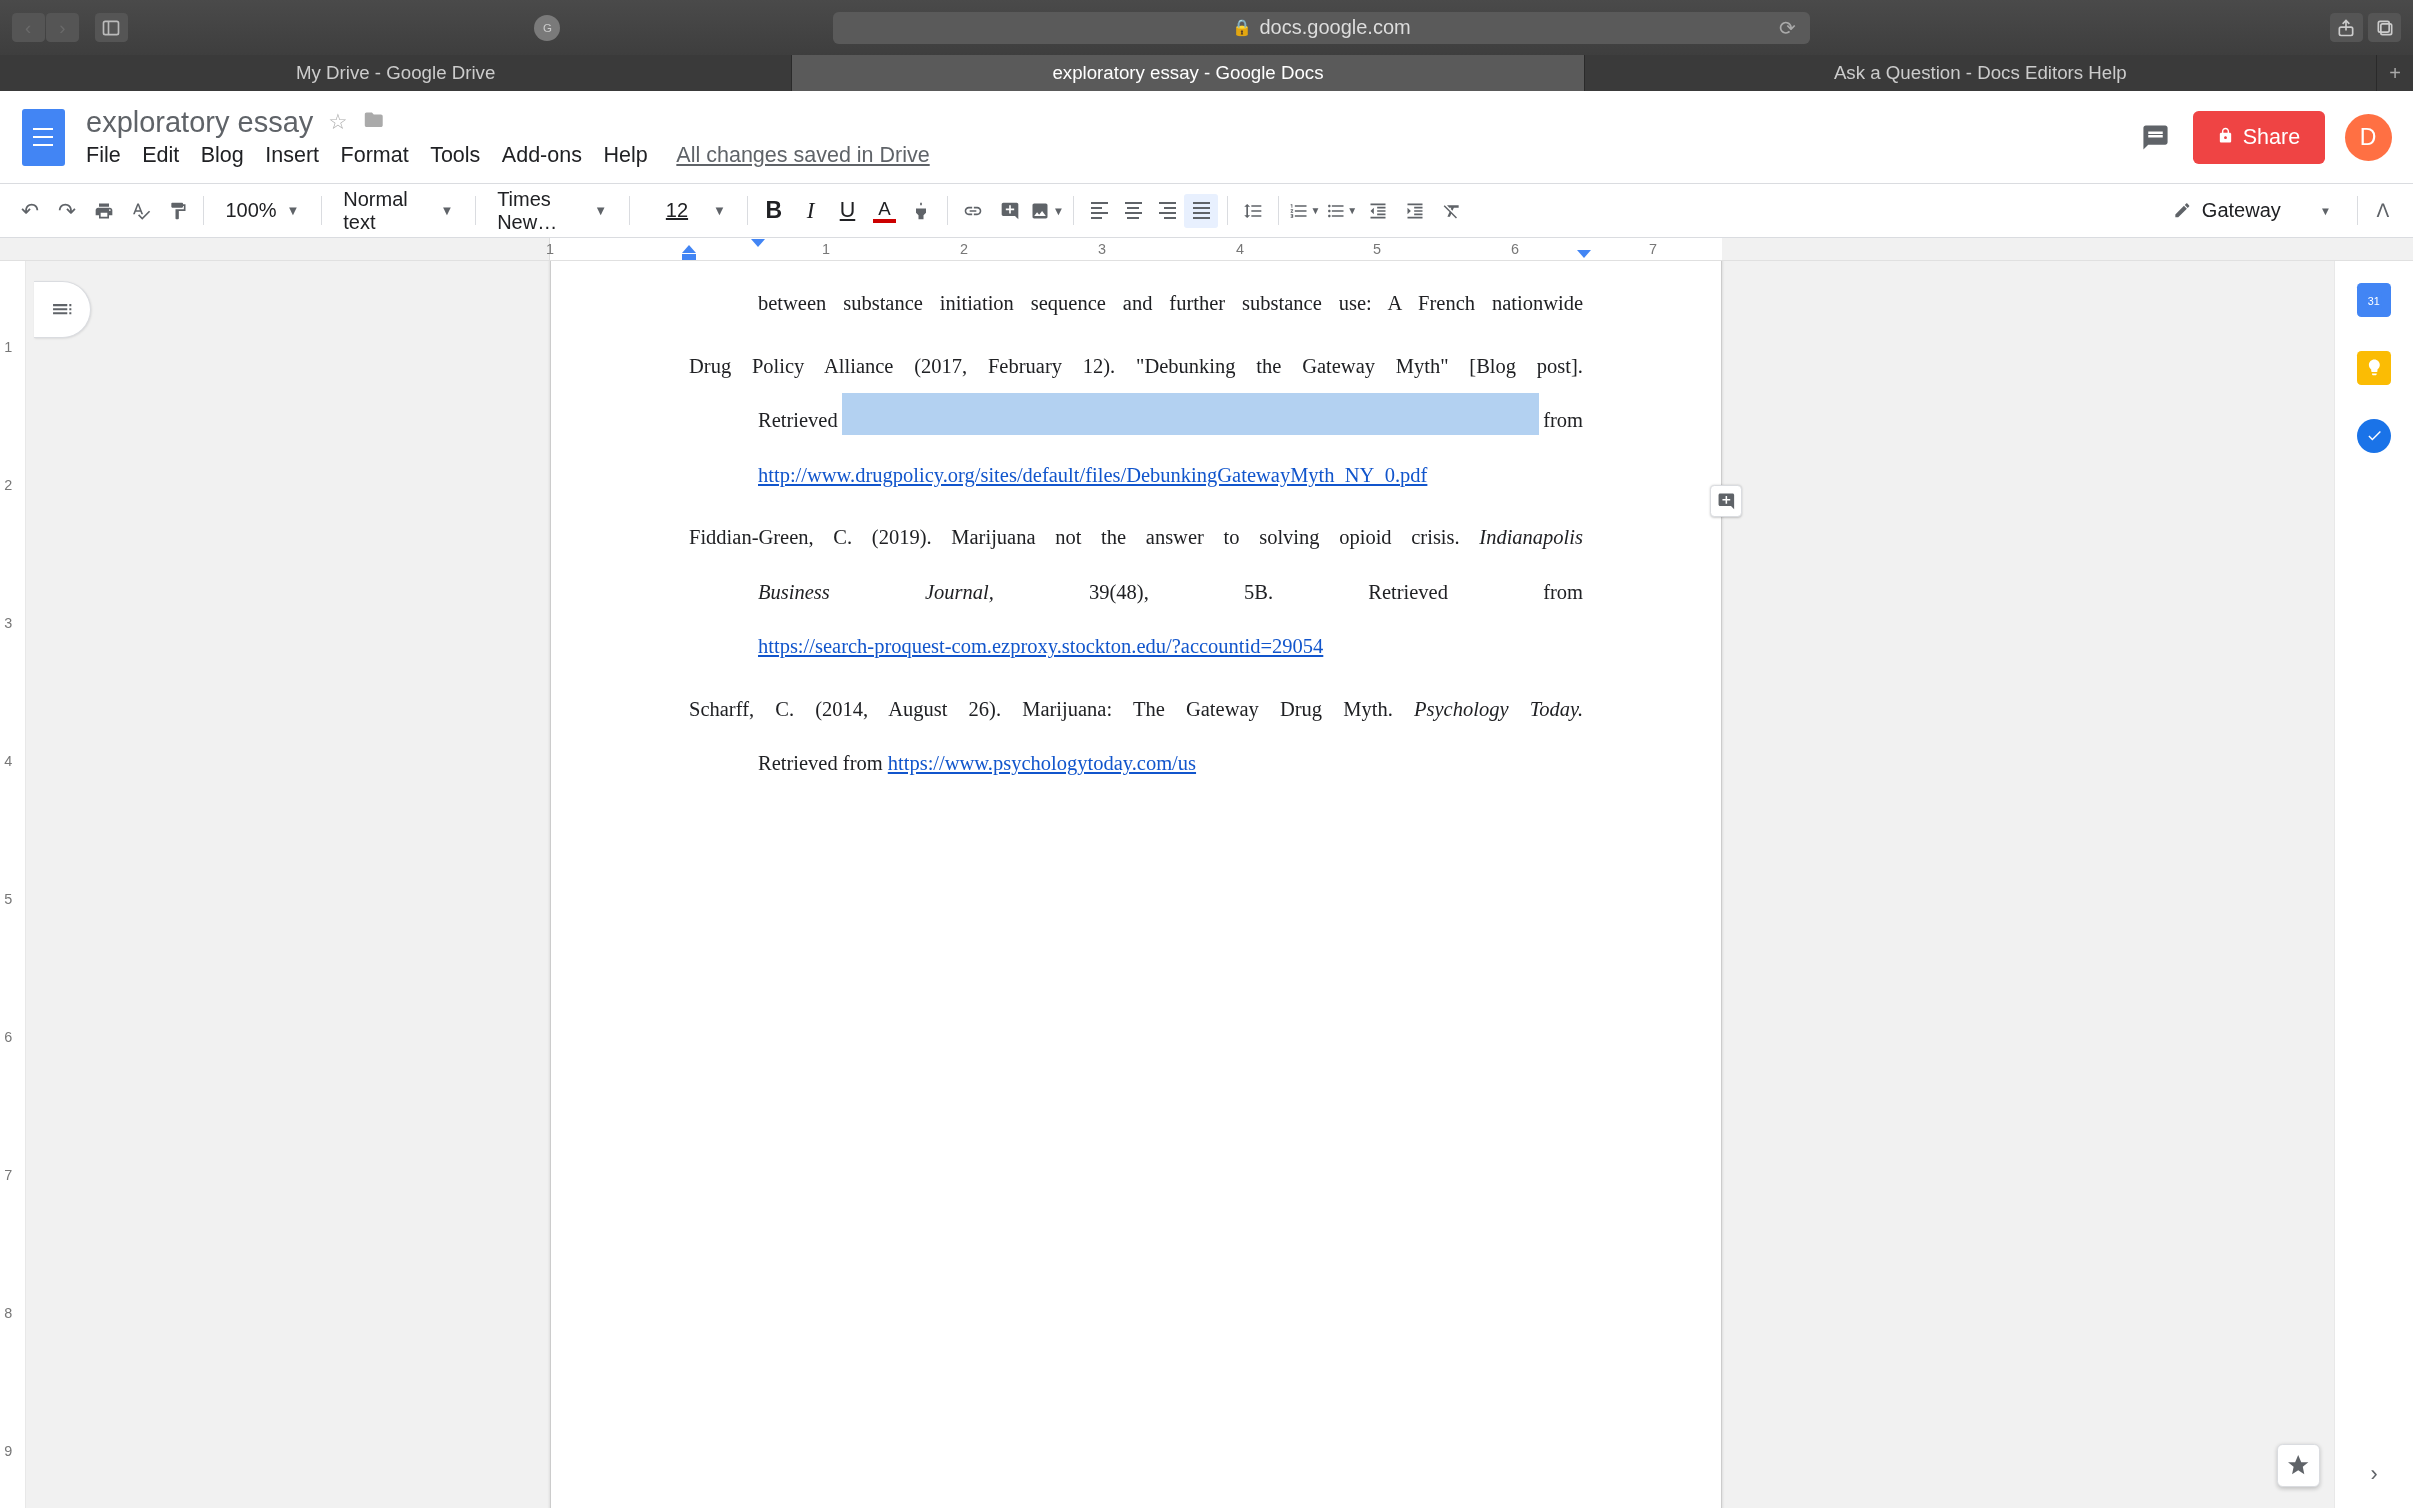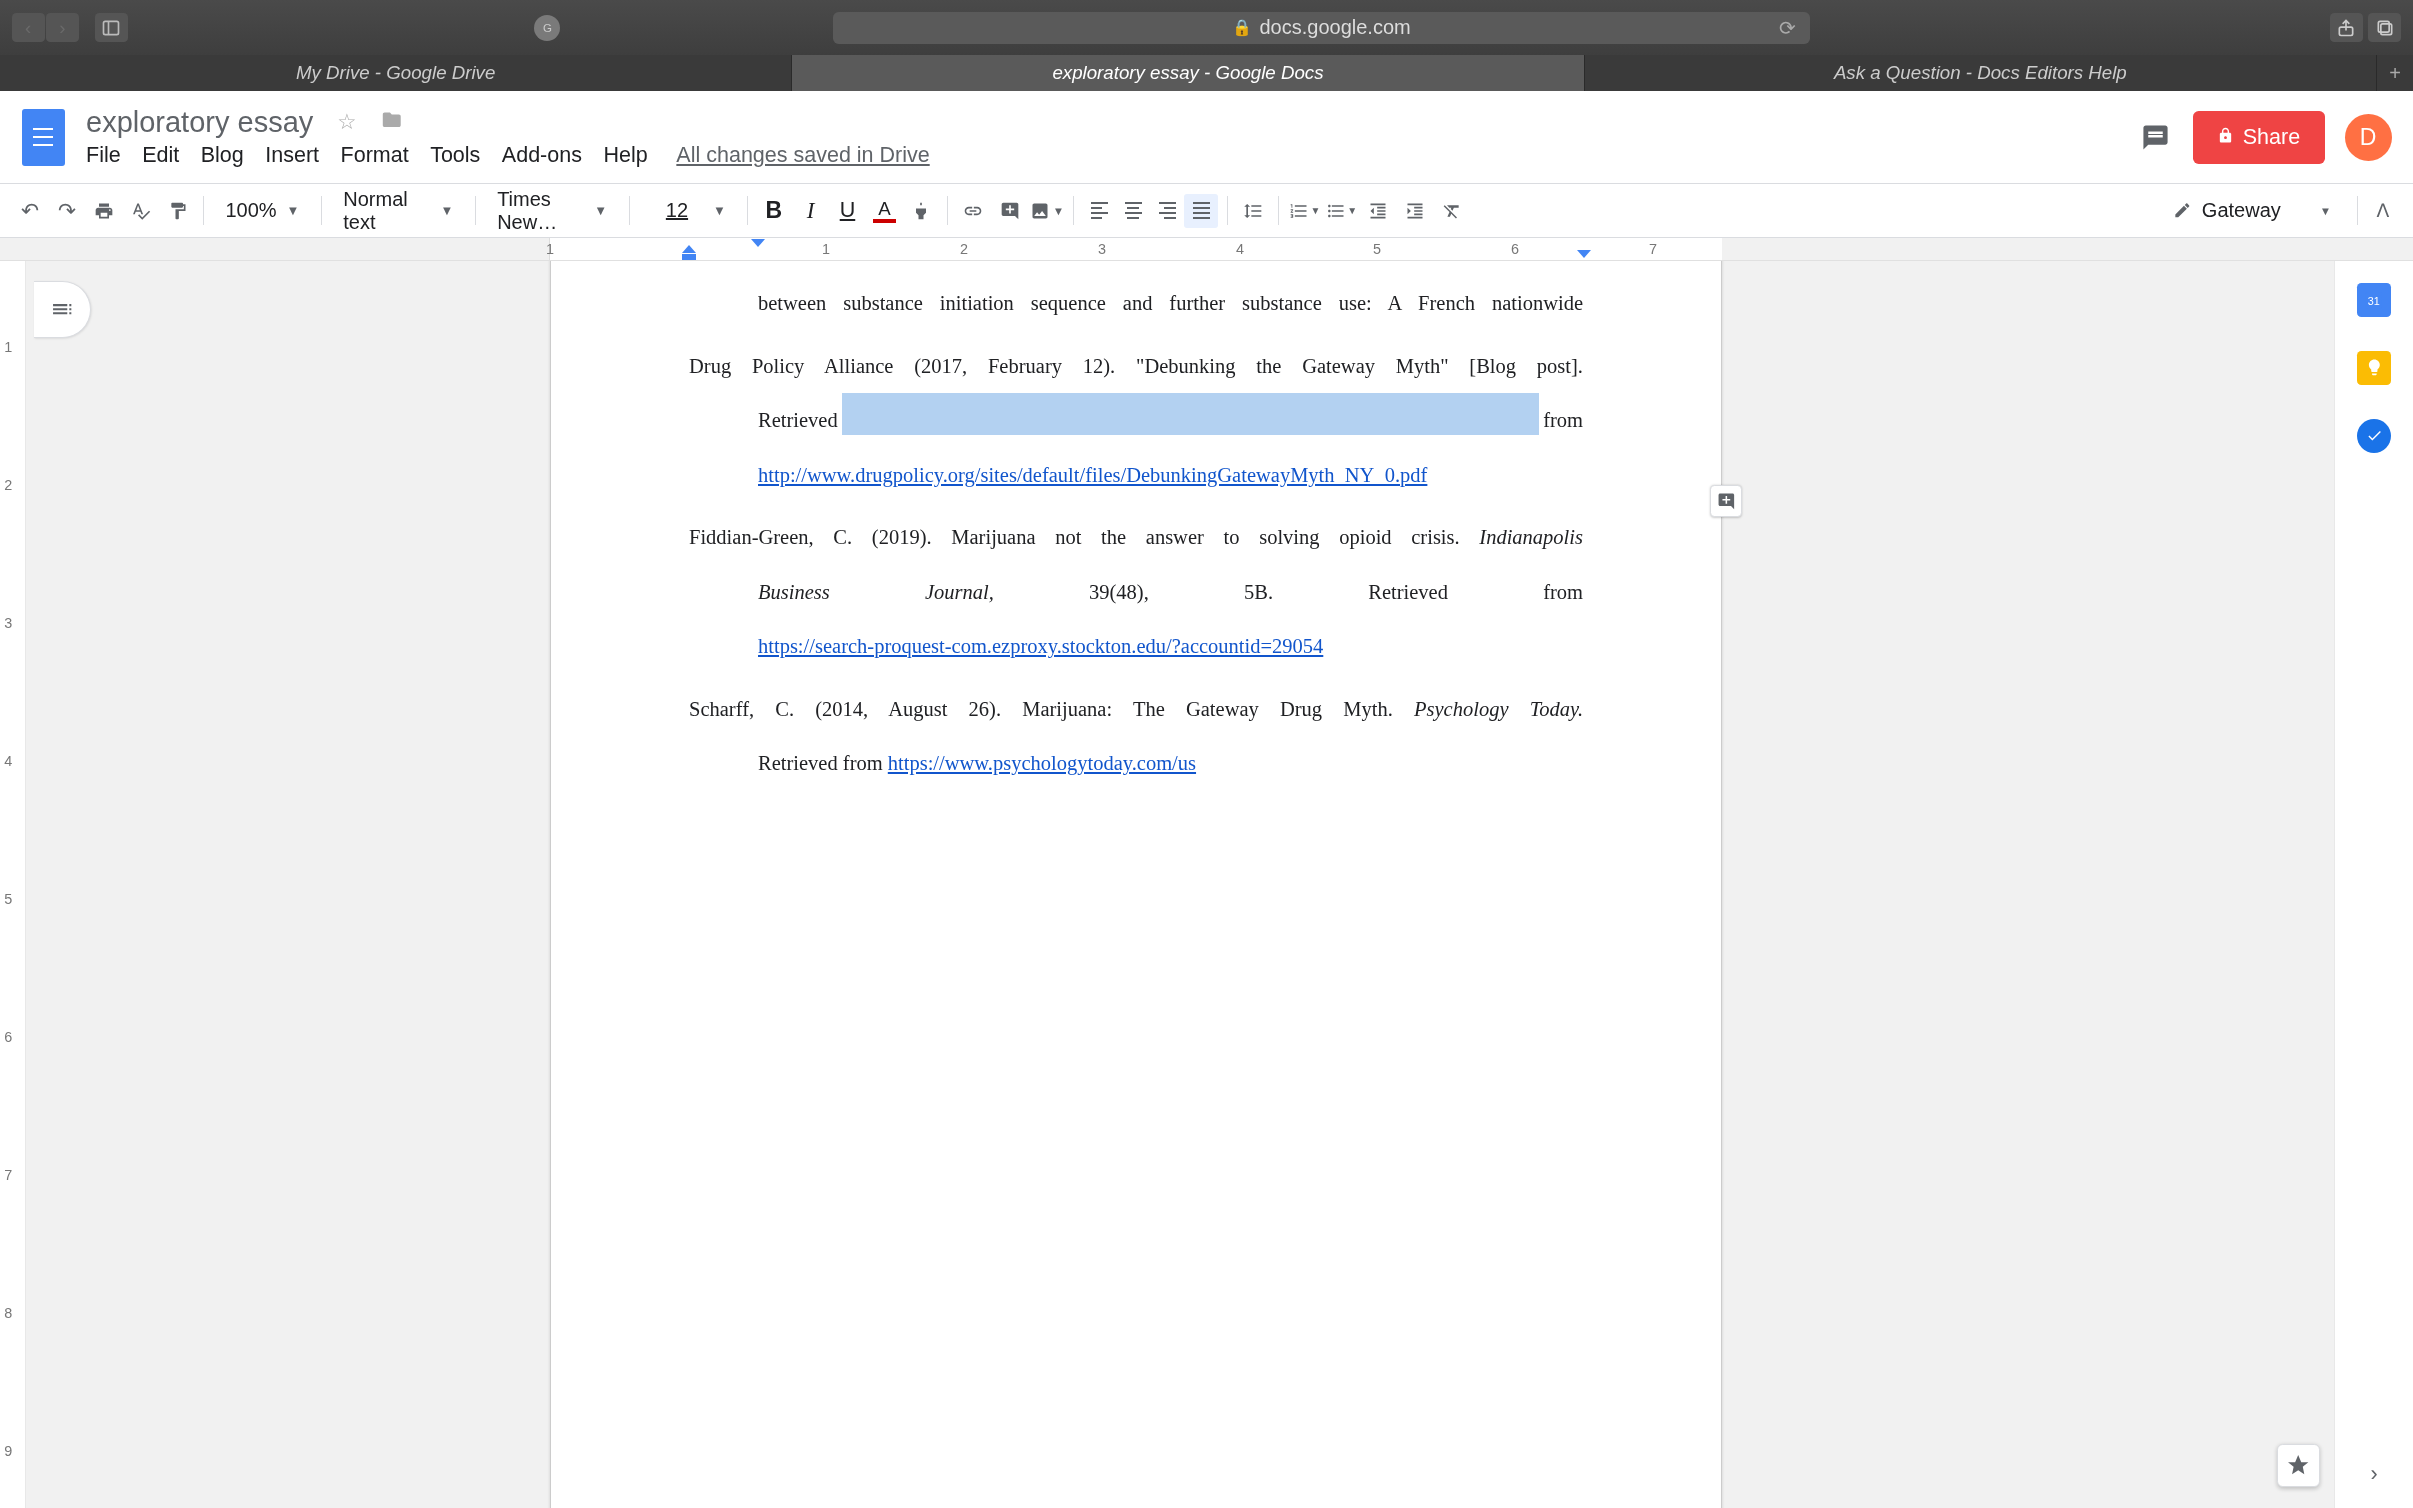--- a/index.html
+++ b/index.html
@@ -12,31 +12,31 @@
 .sb-group { display:flex; gap: 1.4px; }
 .addr-bar { flex: 1; height: 32px; background: #5a5a5a; border-radius: 5.7px; display:flex; align-items:center; justify-content:center; color:#ddd; font-size: 20px; max-width: 977px; margin: 0 auto; position: relative; }
 .addr-bar .lock { margin-right: 7.2px; font-size: 16px; }
 .addr-bar .reload { position:absolute; right: 14.4px; color:#aaa; }
 .grammarly { width: 37px; height: 32px; background: #5a5a5a; border-radius: 5.7px; display:flex; align-items:center; justify-content:center; color:#ccc; border-radius: 50%; background:#7a7a7a; width:26px; height:26px; }
 .grammarly-wrap { width: 43px; height:32px; display:flex; align-items:center; justify-content:center; }
 .right-btns { display:flex; gap: 5.7px; margin-left: auto; }
 
 
 .tab-strip { height: 36px; background: #3a3a3a; display:flex; }
-.tab { flex:1; display:flex; align-items:center; justify-content:center; color:#ccc; font-size: 18.7px; border-right:0.7px solid #2a2a2a; position:relative;font-style:italic; }
+.tab { flex:1; display:flex; align-items:center; justify-content:center; color:#ccc; font-size: 18.7px; border-right:0.7px solid #2a2a2a; position:relative; }
 .tab.active { background: #5a5a5a; color:#fff; }
 .new-tab { width: 36px; display:flex; align-items:center; justify-content:center; color:#aaa; font-size: 20px; }
 
 
 .docs-header { height: 92px; background: #fff; display:flex; align-items:center; padding: 0 21.5px; border-bottom: 0; }
 .docs-logo { width: 43px; height: 57px; background:#4285f4; border-radius: 2.9px; margin-right: 21.5px; position:relative; display:flex; align-items:center; justify-content:center; }
 .docs-logo::after { content:""; display:block; width: 20px; height: 14.4px; border-top:2.2px solid #fff; border-bottom:2.2px solid #fff; position:relative; }
 .docs-logo::before { content:""; position:absolute; width:20px; height:2.2px; background:#fff; }
 .title-area { display:flex; flex-direction:column; gap:4.3px; }
-.title-row { display:flex; align-items:center; gap:24px; }
+.title-row { display:flex; align-items:center; gap:15px; }
 .doc-title { font-size: 29px; color:#5f6368; letter-spacing: 0; }
 .star, .folder { font-size: 21.5px; color:#aaa; }
 .menus { display:flex; gap: 21.5px; font-size: 21.5px; color: #202124; }
 .menus .saved { color:#5f6368; text-decoration: underline; margin-left: 7.2px; }
 .header-right { margin-left:auto; display:flex; align-items:center; gap: 20px; }
 .comment-btn { width:34px; height:34px; display:flex; align-items:center; justify-content:center; color:#5f6368; font-size: 26px; }
 .share-btn { background:#ef4444; color:#fff; padding: 0 24.4px; height: 53px; border-radius: 5.7px; display:flex; align-items:center; gap:8.6px; font-size: 21.5px; font-weight:500; }
 .avatar { width:47px; height:47px; border-radius:50%; background:#ff7043; color:#fff; display:flex; align-items:center; justify-content:center; font-size:23px; font-weight:500; }
 
 

